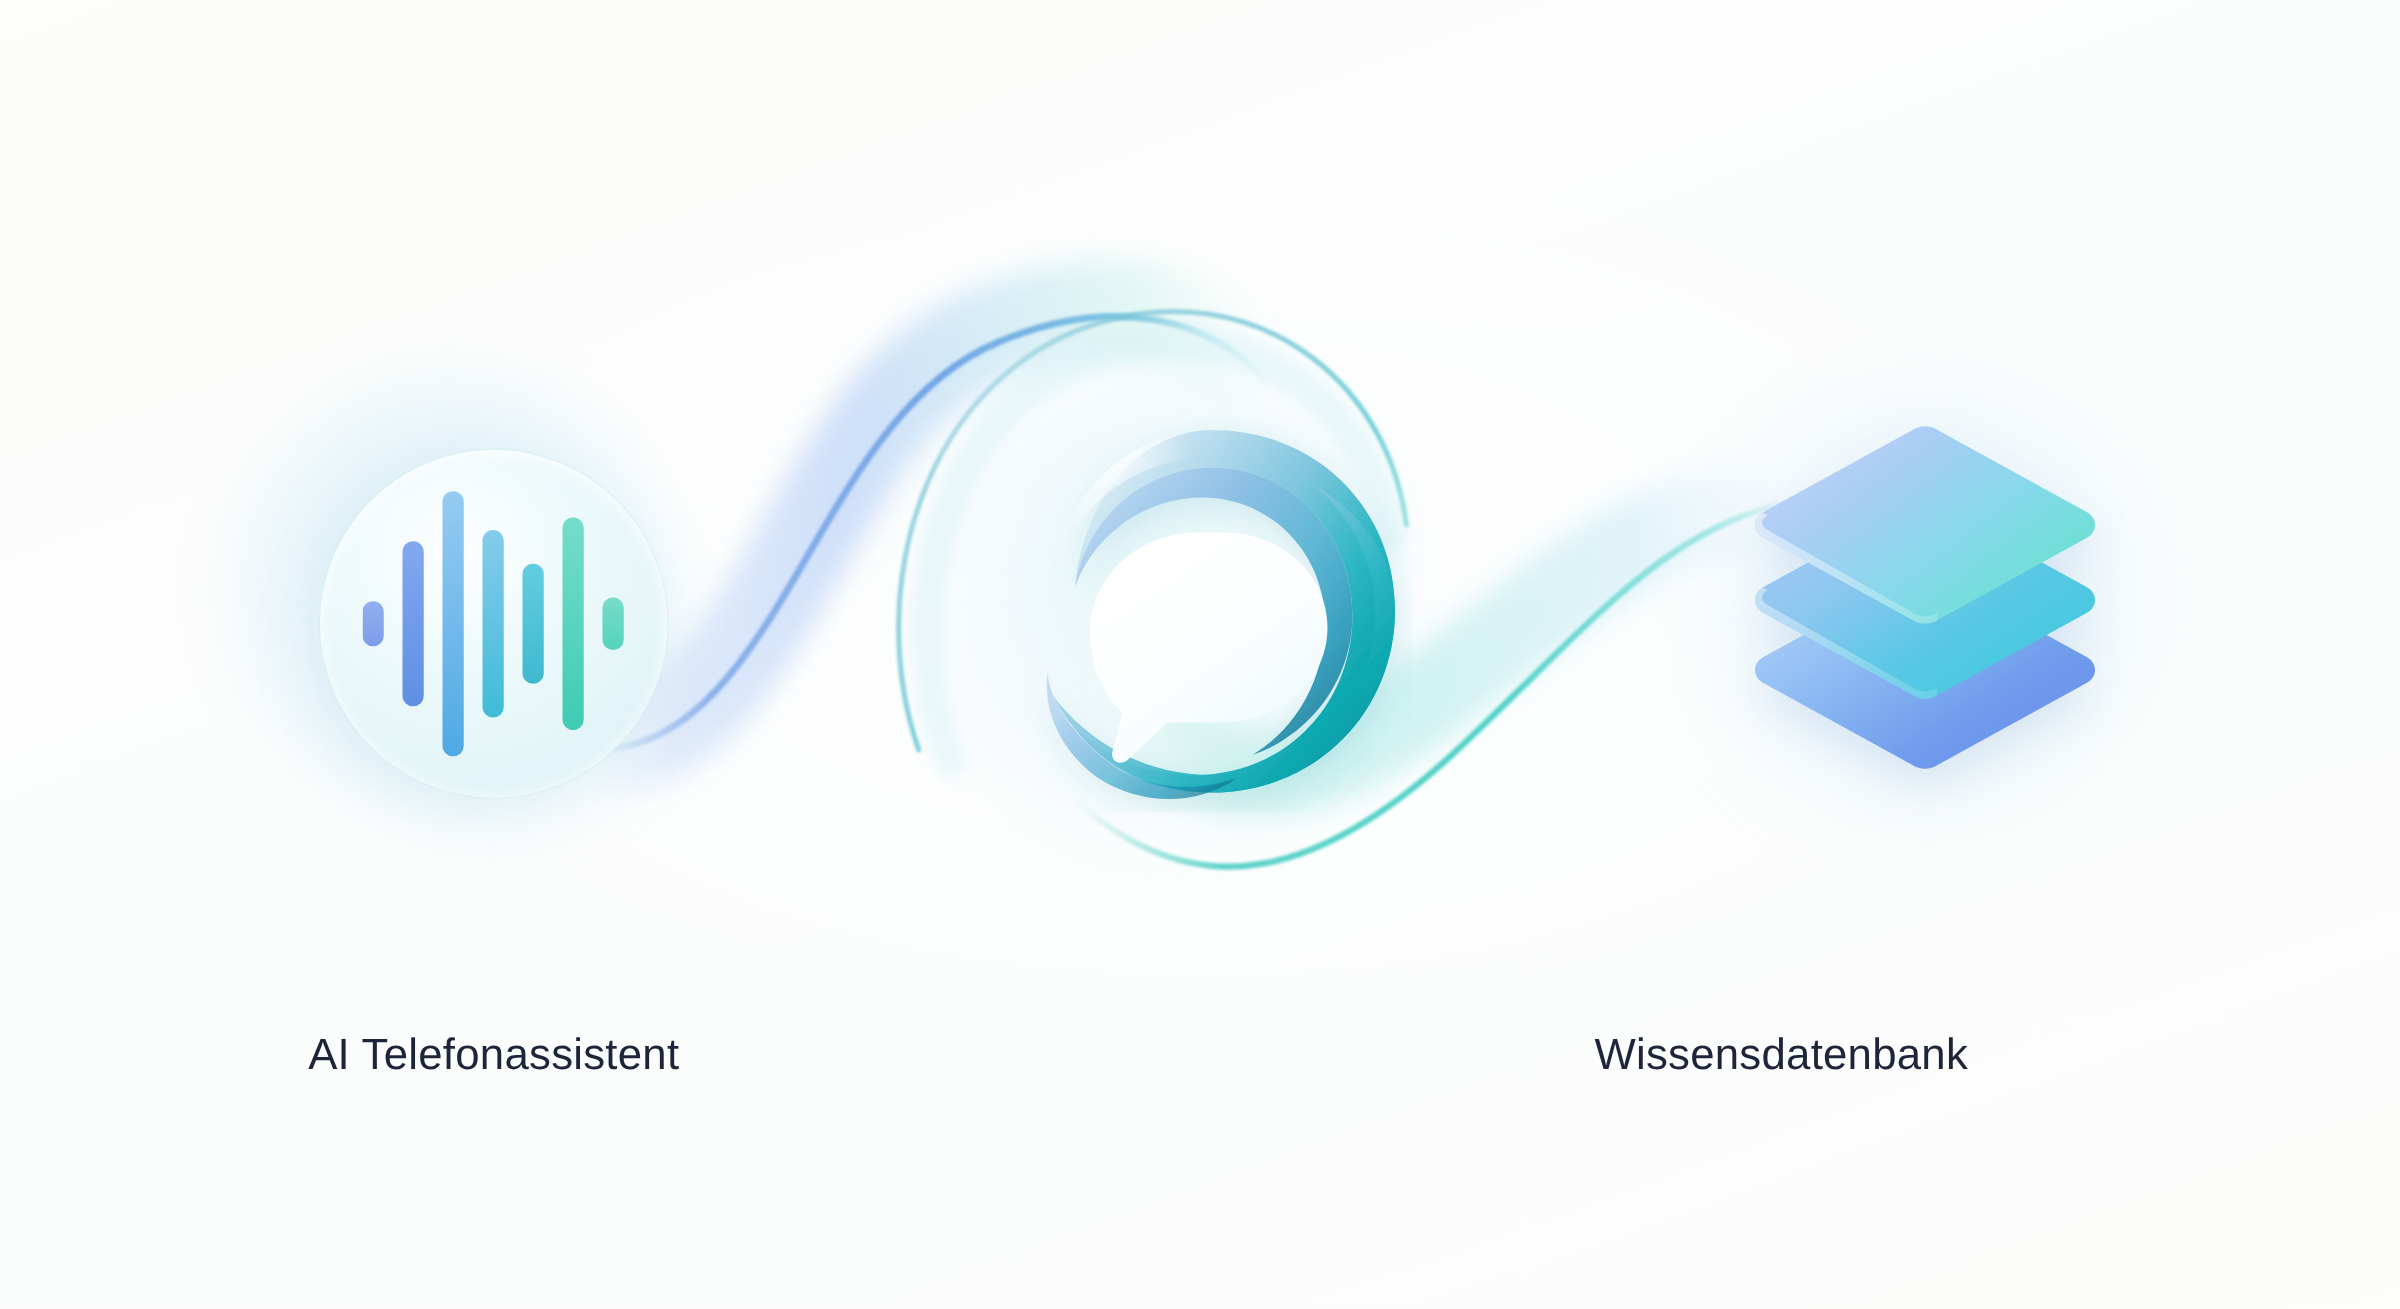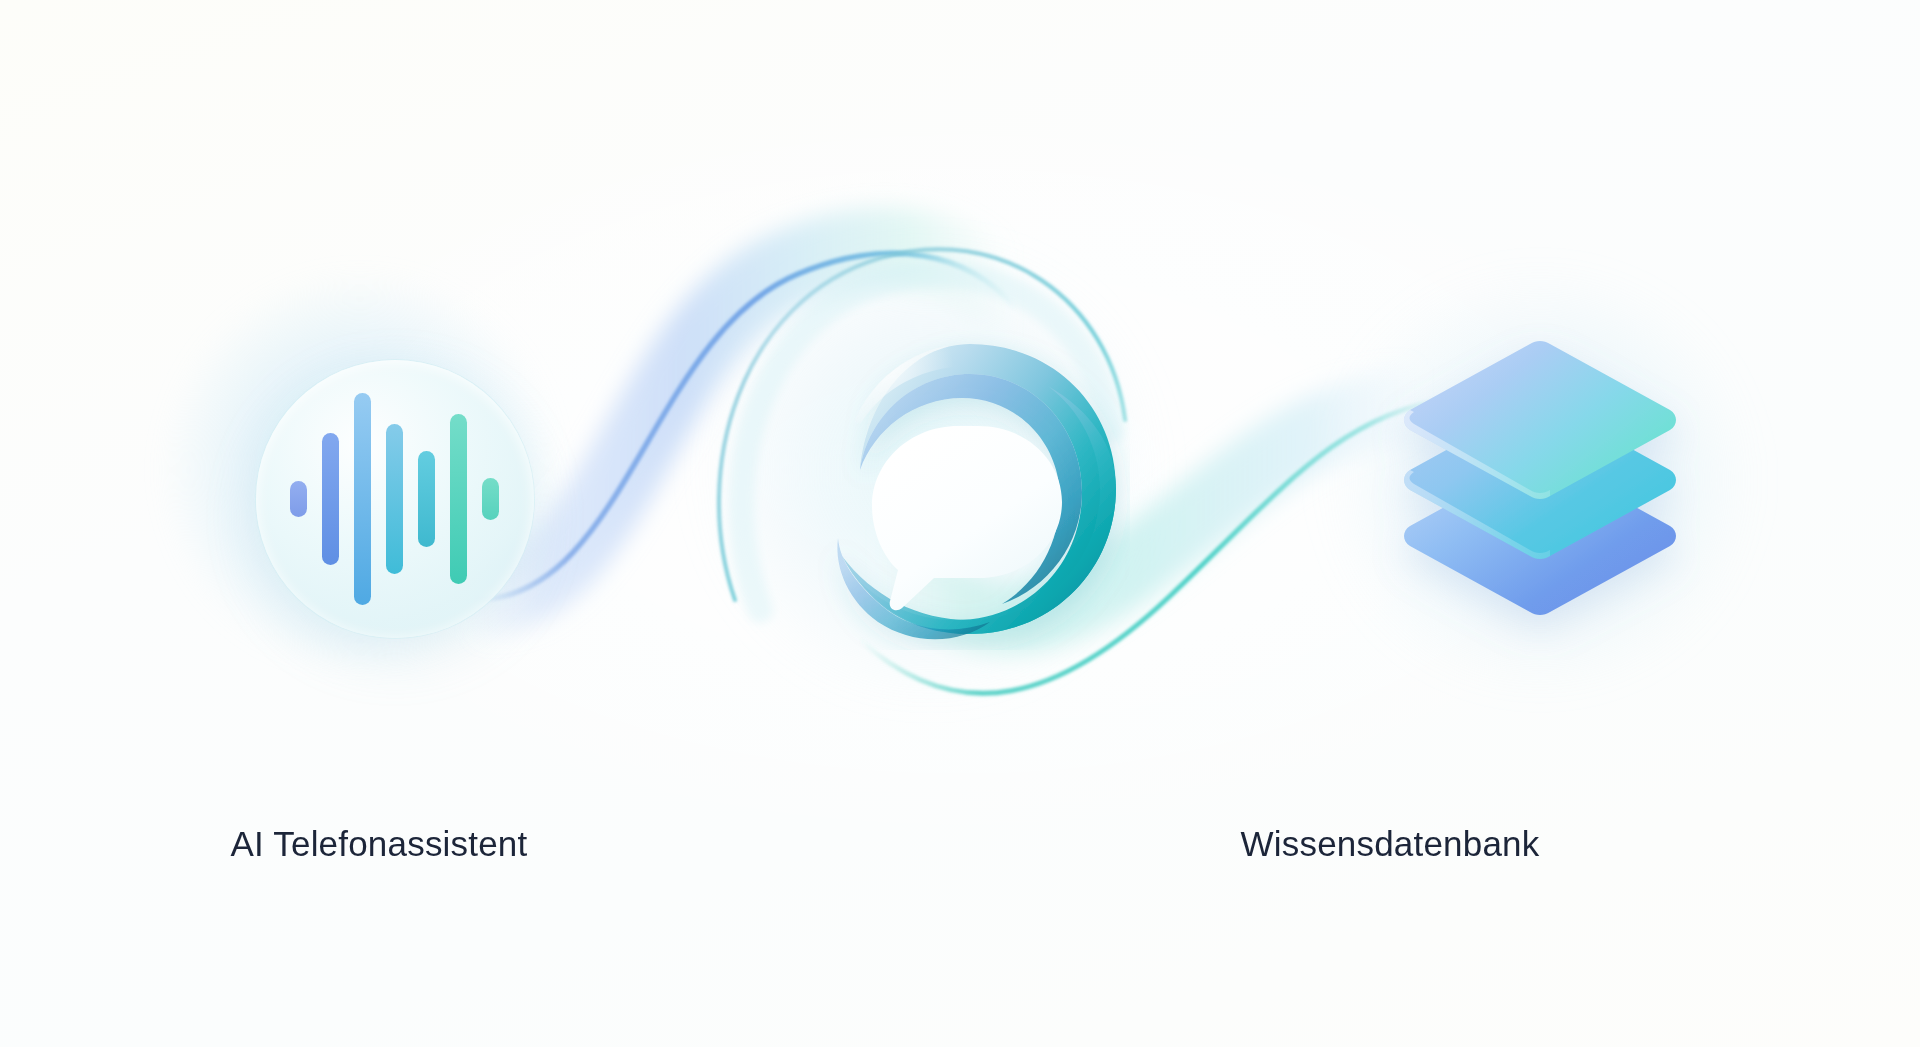--- a/index.html
+++ b/index.html
@@ -106,23 +106,23 @@
     position: absolute;
     top: 824px;
     width: 560px;
     text-align: center;
     font-size: 35px;
     font-weight: 400;
     letter-spacing: 0.2px;
     color: #1c2539;
     white-space: nowrap;
   }
-  .label-1 { left: 99px; }
+  .label-1 { left: 115px; }
   .label-2 { left: 537px; }
-  .label-3 { left: 1110px; }
+  .label-3 { left: 1145px; }
 </style>
 </head>
 <body>
 
 <div class="stage">
 
   <div class="glow glow-voice"></div>
   <div class="glow glow-chat"></div>
   <div class="glow glow-kb"></div>
 

